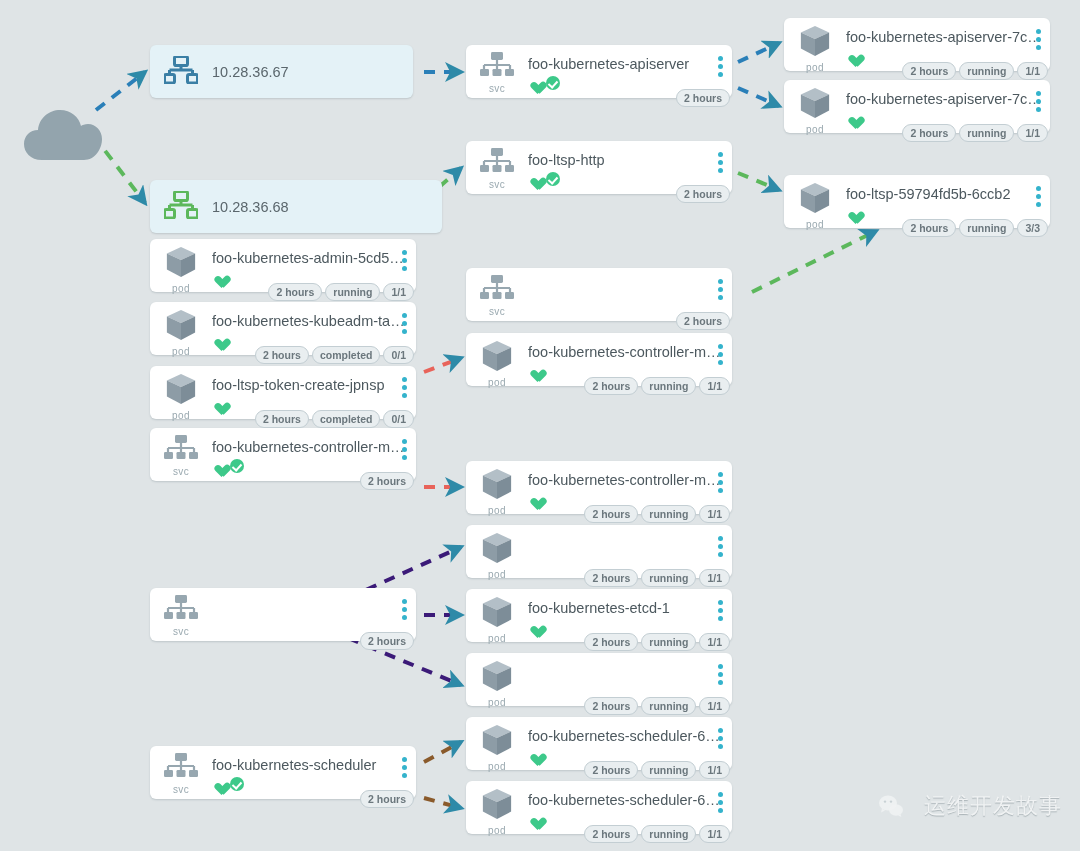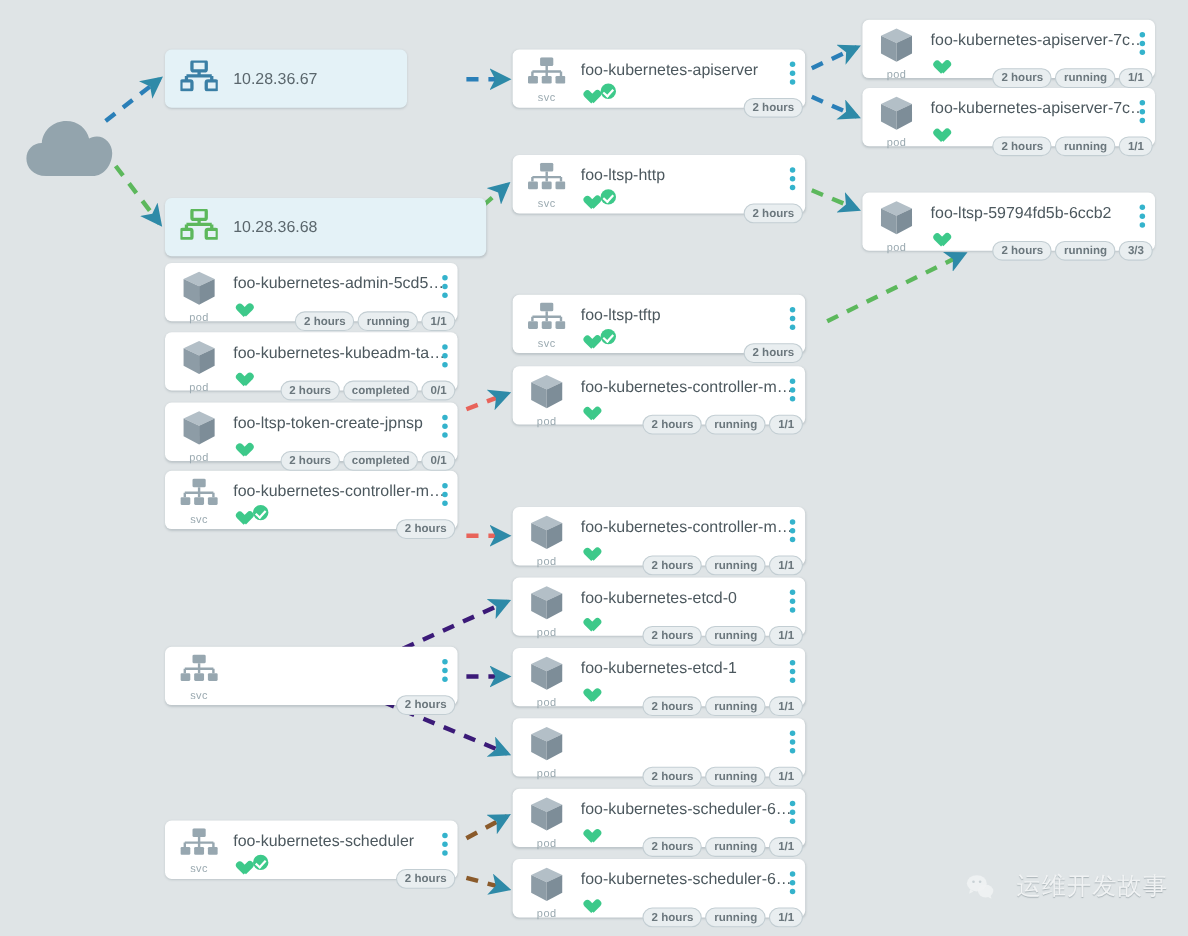--- a/index.html
+++ b/index.html
@@ -195,21 +195,21 @@
 
   <div style="position:absolute;left:22px;top:106px;width:82px;height:56px;">
     <svg viewBox="0 0 82 56" width="82" height="56" xmlns="http://www.w3.org/2000/svg">
       <path d="M20 54 C8 54 2 46 2 38 C2 30 8 24 16 24 C17 12 27 4 38 4
                C49 4 57 11 59 20 C60 19 63 18 66 18 C74 18 80 25 80 33
                C80 43 73 54 62 54 Z" fill="#93a4ad"></path>
     </svg>
   </div>
 
   <div id="node-group">
-      <div class="node host" style="left: 150px; top: 45px; width: 220px; height: 53px;">
+      <div class="node host" style="left: 150px; top: 45px; width: 263px; height: 53px;">
         <div class="icon-col" style="padding-top: 0px;">
           <span><svg viewBox="0 0 34 28" width="34" height="28" xmlns="http://www.w3.org/2000/svg">
               <rect x="10.5" y="0.5" width="13" height="9" rx="1.6" fill="none" stroke="#3a7fa5" stroke-width="3"></rect>
               <path d="M17 10 L17 14 M5.5 14 L28.5 14 M5.5 14 L5.5 18 M28.5 14 L28.5 18" stroke="#3a7fa5" stroke-width="3" fill="none"></path>
               <rect x="0.5" y="18.5" width="10" height="8.5" rx="1.6" fill="none" stroke="#3a7fa5" stroke-width="3"></rect>
               <rect x="23.5" y="18.5" width="10" height="8.5" rx="1.6" fill="none" stroke="#3a7fa5" stroke-width="3"></rect>
             </svg></span>
         </div>
         <div class="body-col">
           <div class="title">10.28.36.67</div>
@@ -286,27 +286,20 @@
         <div class="icon-col">
           <span><svg viewBox="0 0 34 26" width="34" height="26" xmlns="http://www.w3.org/2000/svg">
               <rect x="11" y="0" width="12" height="8" rx="1.4" fill="#97a7b0"></rect>
               <path d="M17 8 L17 13 M4 13 L30 13 M4 13 L4 17 M17 13 L17 17 M30 13 L30 17" stroke="#97a7b0" stroke-width="2.2" fill="none"></path>
               <rect x="0" y="17" width="9" height="7" rx="1.2" fill="#97a7b0"></rect>
               <rect x="12.5" y="17" width="9" height="7" rx="1.2" fill="#97a7b0"></rect>
               <rect x="25" y="17" width="9" height="7" rx="1.2" fill="#97a7b0"></rect>
             </svg></span>
           <span class="kind">svc</span>
         </div>
-        <div class="body-col">
-          <div class="title">foo-ltsp-tftp</div>
-          <div class="status-row">
-            <span class="heart"></span>
-            <span class="check"></span>
-          </div>
-        </div>
         <div class="menu-dots">
           <i></i>
           <i></i>
           <i></i>
         </div>
         <div class="badges single">
           <span class="badge">2 hours</span>
         </div>
       </div>
       <div class="node svc" style="left: 150px; top: 428px; width: 266px; height: 53px;">
@@ -592,26 +585,20 @@
         </div>
       </div>
       <div class="node pod" style="left: 466px; top: 525px; width: 266px; height: 53px;">
         <div class="icon-col">
           <span><svg viewBox="0 0 34 34" width="32" height="32" xmlns="http://www.w3.org/2000/svg">
               <path d="M17 1 L32 8 L17 15 L2 8 Z" fill="#b3bfc7"></path>
               <path d="M2 8 L17 15 L17 33 L2 25 Z" fill="#8d9ca6"></path>
               <path d="M32 8 L17 15 L17 33 L32 25 Z" fill="#7d8d98"></path>
             </svg></span>
           <span class="kind">pod</span>
-        </div>
-        <div class="body-col">
-          <div class="title">foo-kubernetes-etcd-0</div>
-          <div class="status-row">
-            <span class="heart"></span>
-          </div>
         </div>
         <div class="menu-dots">
           <i></i>
           <i></i>
           <i></i>
         </div>
         <div class="badges">
           <span class="badge">2 hours</span>
           <span class="badge">running</span>
           <span class="badge">1/1</span>

